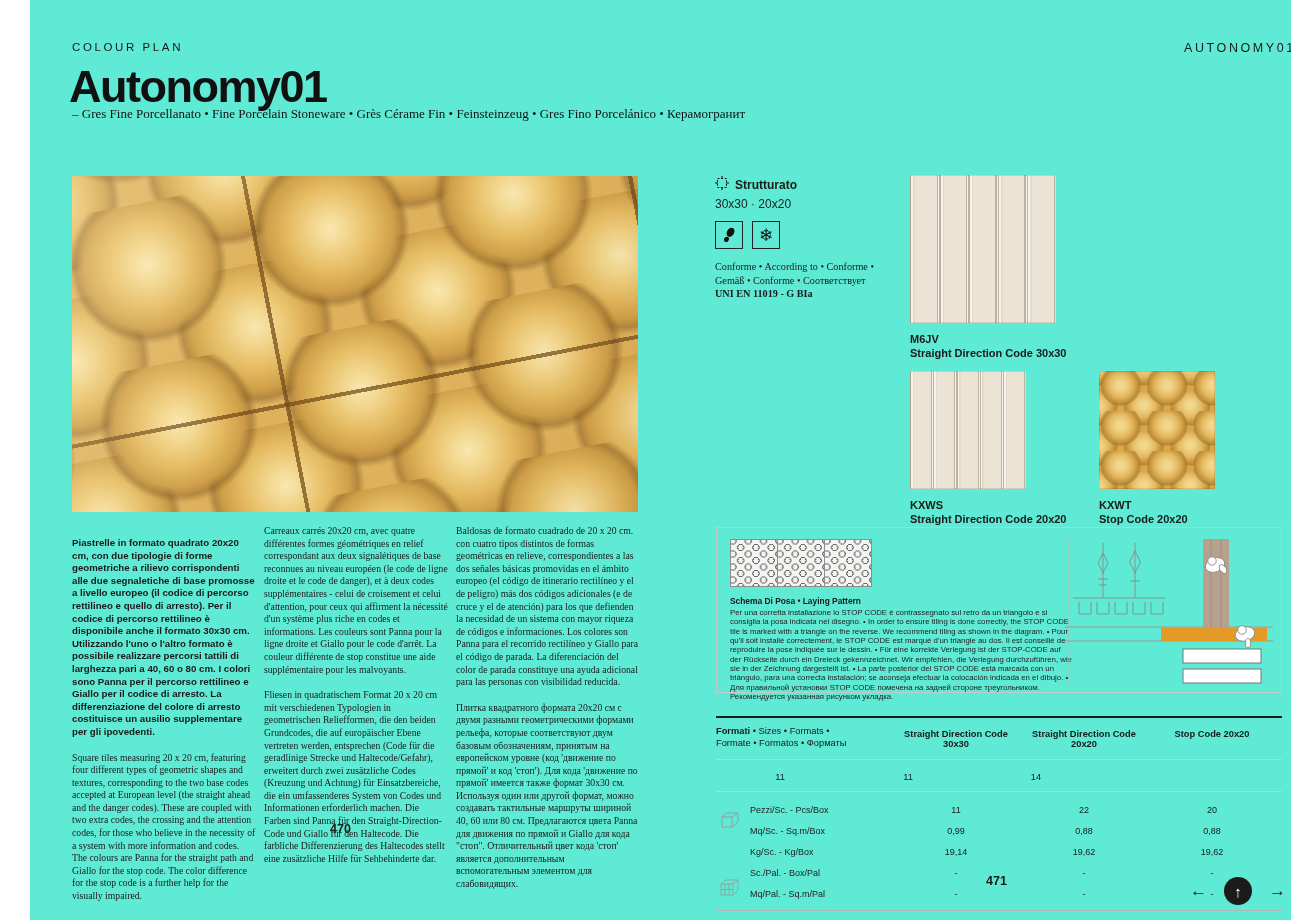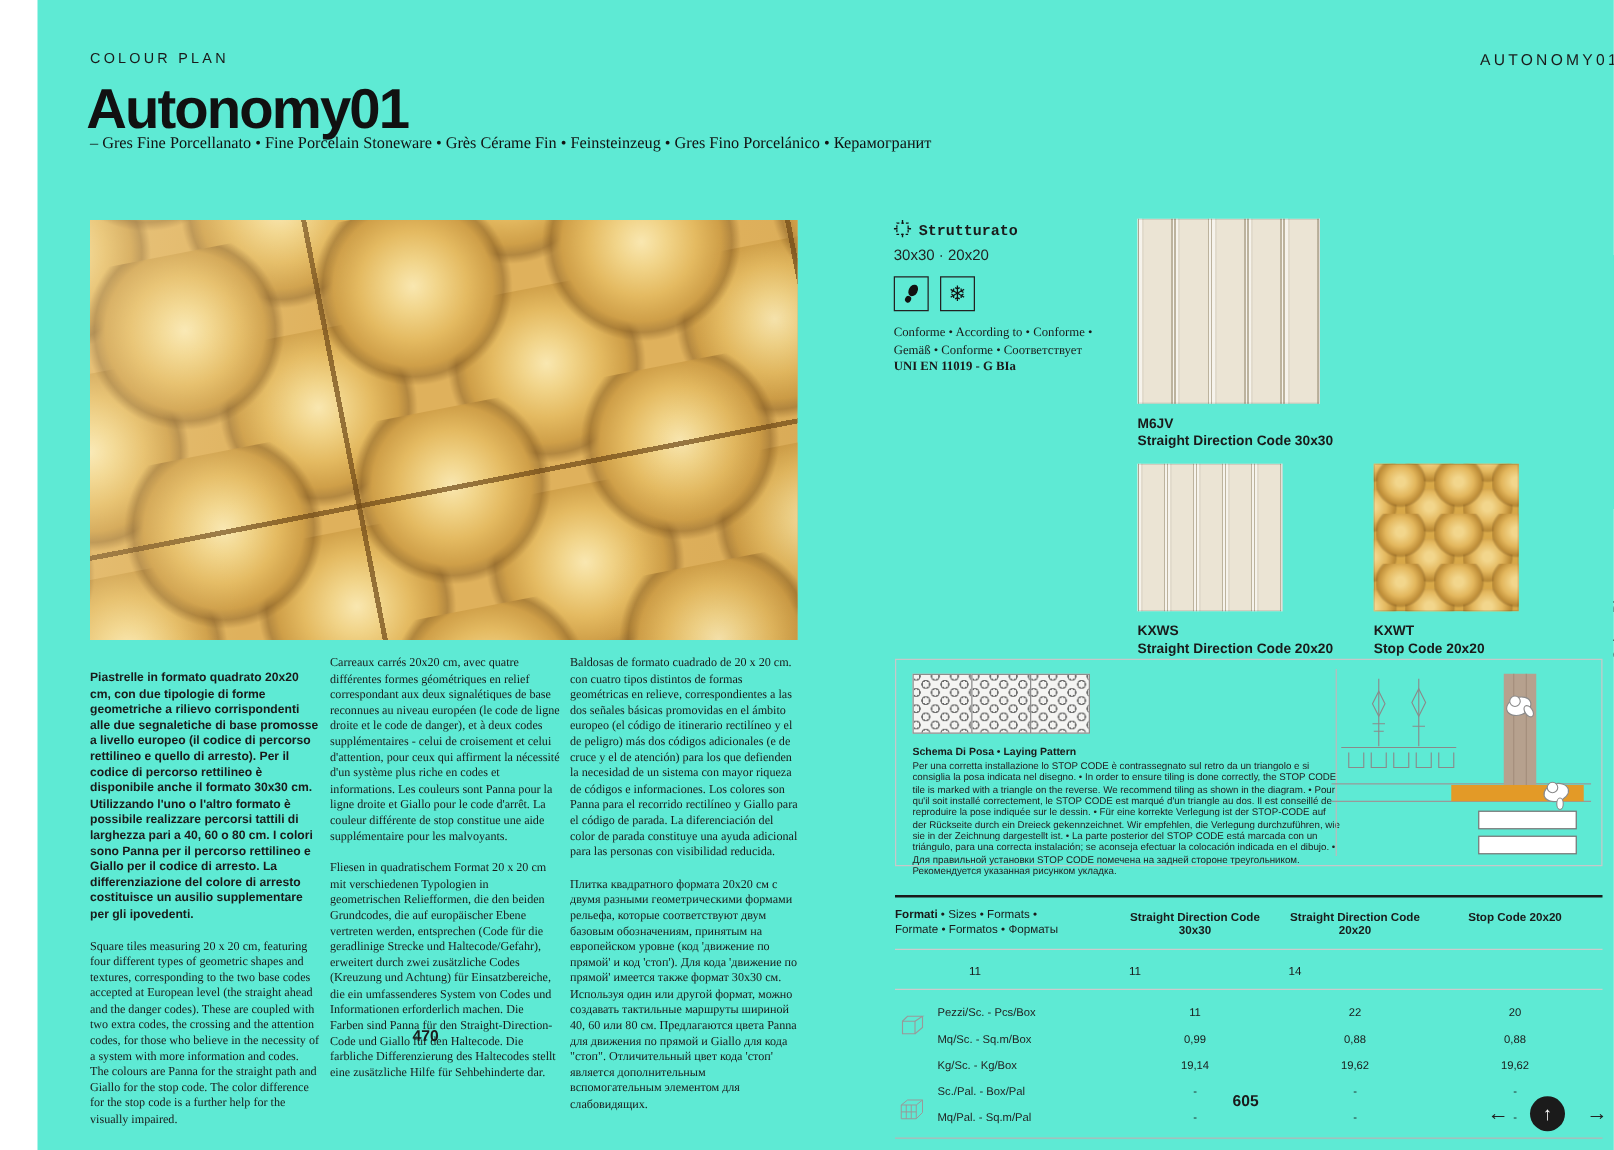--- a/index.html
+++ b/index.html
@@ -17,21 +17,21 @@
       repeating-linear-gradient(0deg, rgba(0,0,0,0) 0 330px, rgba(110,72,22,0.7) 330px 334px),
       radial-gradient(circle at 44% 38%, #f9e7b0 0%, #f1d489 14%, #e4ba61 30%, #cf9f48 44%, rgba(125,85,30,0.45) 50%, rgba(125,85,30,0) 55%),
       radial-gradient(circle at 44% 38%, #f9e7b0 0%, #f1d489 14%, #e4ba61 30%, #cf9f48 44%, rgba(125,85,30,0.45) 50%, rgba(125,85,30,0) 55%);
     background-size:100% 100%, auto, auto, 186px 162px, 186px 162px;
     background-position:0 0, 0 0, 0 0, 0 0, 93px 81px;}
   .col{width:184px;font-size:9.7px;line-height:12.6px;}
   .col .primary{font-weight:700;font-family:"Liberation Sans",sans-serif;}
   .col .secondary{font-family:"Liberation Serif",serif;margin-top:13px;font-weight:400;}
   .pagenum{font-size:12.5px;font-weight:700;}
   .hdr-right{font-size:12.5px;letter-spacing:2.6px;font-weight:500;}
-  .strut-row{display:flex;align-items:center;gap:6px;font-size:12px;font-weight:700;font-family:Liberation Mono, monospace;}
+  .strut-row{display:flex;align-items:center;gap:6px;font-size:12px;font-weight:700;}
   .sizes{font-size:12px;font-weight:500;color:#222;margin-top:3px;}
   .specbox{width:26px;height:26px;border:1.3px solid #222;display:flex;align-items:center;justify-content:center;}
   .conf{font-family:"Liberation Serif",serif;font-size:10.2px;line-height:13.6px;width:200px;}
   .conf .std{font-weight:700;}
   .prod-code,.prod-name{font-size:11px;font-weight:700;line-height:14px;}
   .tile{box-shadow:inset 0 0 0 1px rgba(0,0,0,0.10);}
   .tile-rib30{width:146px;height:148px;background-color:#ebe4d4;
     background-image:repeating-linear-gradient(90deg, rgba(150,138,112,0.55) 0 1.4px, rgba(255,255,255,0.55) 1.4px 3.4px, rgba(0,0,0,0.04) 3.4px 5px, rgba(0,0,0,0) 5px 26.8px, rgba(150,138,112,0.55) 26.8px 28.2px, rgba(255,255,255,0.55) 28.2px 29.2px);}
   .tile-rib20{width:116px;height:118px;background-color:#ebe4d4;
     background-image:repeating-linear-gradient(90deg, rgba(150,138,112,0.55) 0 1.2px, rgba(255,255,255,0.55) 1.2px 2.8px, rgba(0,0,0,0.04) 2.8px 4.2px, rgba(0,0,0,0) 4.2px 21.2px, rgba(150,138,112,0.55) 21.2px 22.2px, rgba(255,255,255,0.55) 22.2px 23.2px);}
@@ -275,21 +275,21 @@
         <div class="t-ico"></div>
         <div class="t-rowlabel">Mq/Pal. - Sq.m/Pal</div>
         <div class="t-val">-</div>
         <div class="t-val">-</div>
         <div class="t-val">-</div>
       </div>
 
     </div>
   </div>
 
-  <div class="abs pagenum" style="left:956px;top:874px;">605</div>
+  <div class="abs pagenum" style="left:956px;top:874px;">471</div>
 
   <div class="abs" style="left:1160px;top:877px;display:flex;align-items:center;gap:17px;">
     <span class="nav-arrow">←</span>
     <span class="nav-circle">
         <span>↑</span>
       </span>
     <span class="nav-arrow">→</span>
   </div>
 
 </div>

